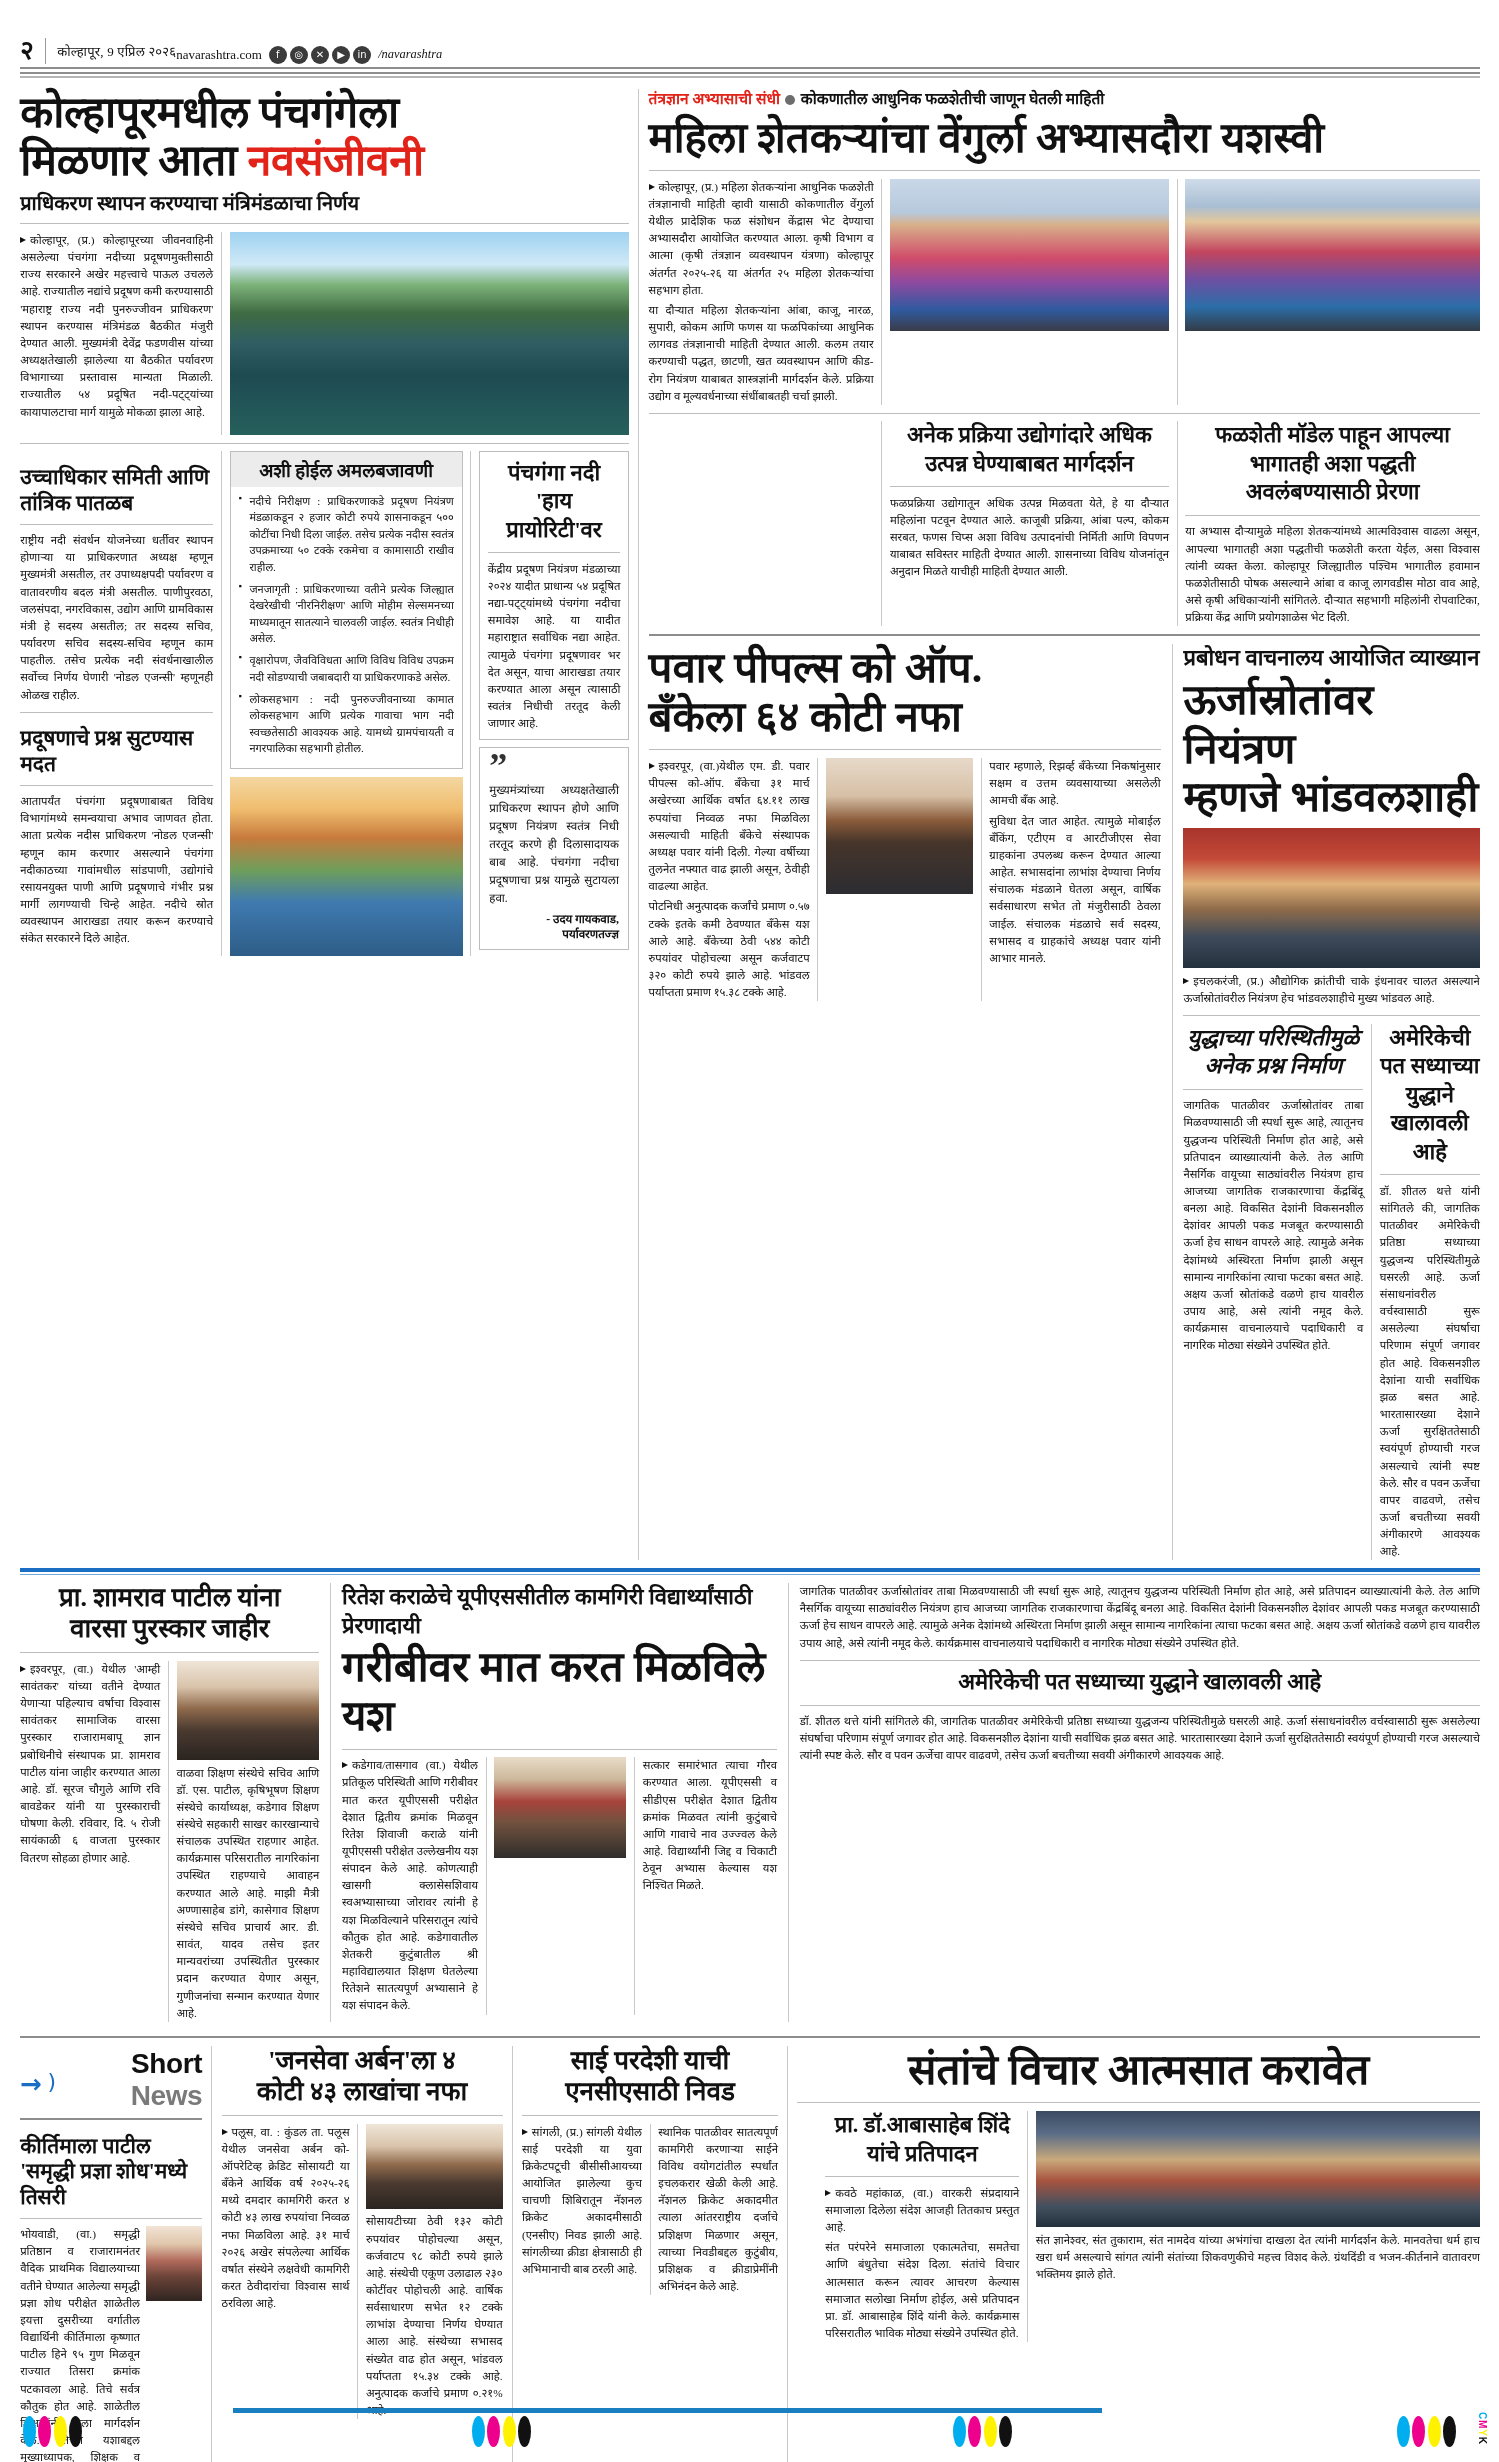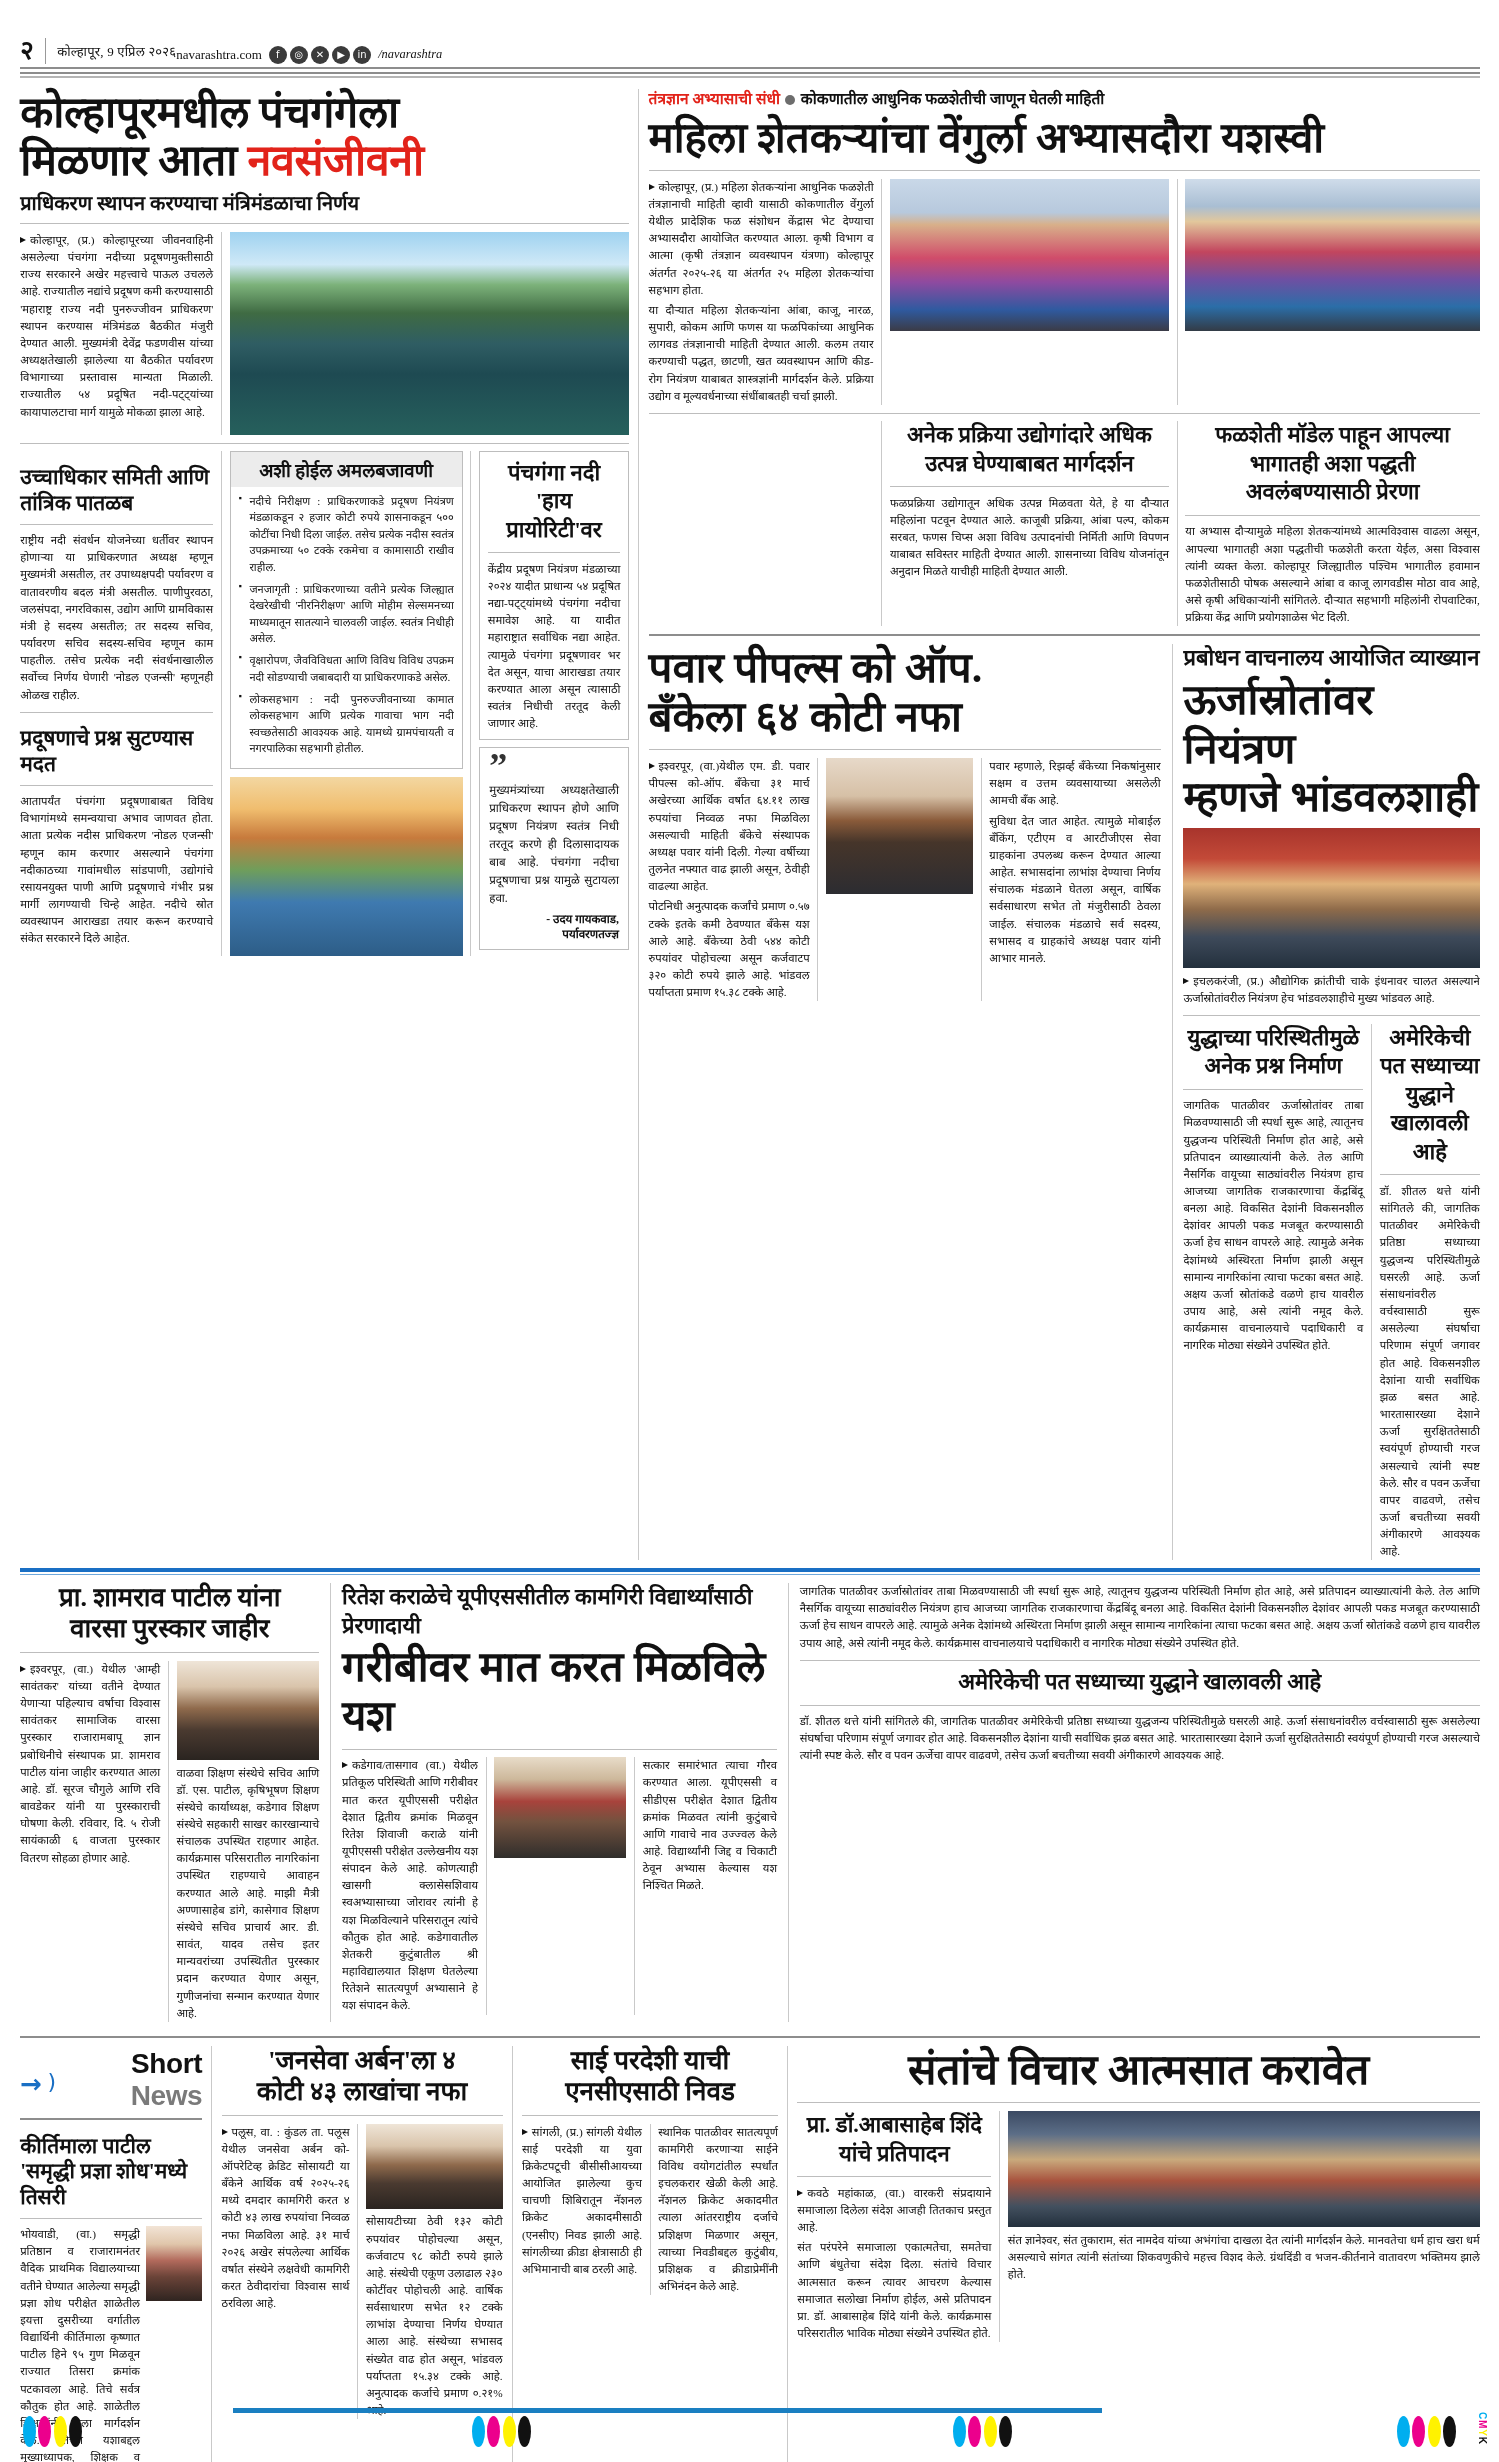--- a/index.html
+++ b/index.html
@@ -309,21 +309,21 @@
           <div class="deck">प्रबोधन वाचनालय आयोजित व्याख्यान</div>
           <h2 class="head-lg" style="margin-top:3.1px;">
             <span>ऊर्जास्रोतांवर नियंत्रण</span><br>
             <span>म्हणजे भांडवलशाही</span>
           </h2>
           <div class="photo ph-stage" style="height:140px;margin-top:6.2px;"></div>
           <p class="body" style="margin-top:4.7px;"><span class="tri"></span><span>इचलकरंजी, (प्र.) औद्योगिक क्रांतीची चाके इंधनावर चालत असल्याने ऊर्जास्रोतांवरील नियंत्रण हेच भांडवलशाहीचे मुख्य भांडवल आहे.</span></p>
           <div class="hrule"></div>
           <div class="cols">
             <div style="width:180px;">
-              <div class="deck" style="text-align:center;">युद्धाच्या परिस्थितीमुळे अनेक प्रश्न निर्माण</div>
+              <div class="deck" style="text-align:center;font-style:italic;">युद्धाच्या परिस्थितीमुळे अनेक प्रश्न निर्माण</div>
               <div class="hrule"></div>
               <p class="body">जागतिक पातळीवर ऊर्जास्रोतांवर ताबा मिळवण्यासाठी जी स्पर्धा सुरू आहे, त्यातूनच युद्धजन्य परिस्थिती निर्माण होत आहे, असे प्रतिपादन व्याख्यात्यांनी केले. तेल आणि नैसर्गिक वायूच्या साठ्यांवरील नियंत्रण हाच आजच्या जागतिक राजकारणाचा केंद्रबिंदू बनला आहे. विकसित देशांनी विकसनशील देशांवर आपली पकड मजबूत करण्यासाठी ऊर्जा हेच साधन वापरले आहे. त्यामुळे अनेक देशांमध्ये अस्थिरता निर्माण झाली असून सामान्य नागरिकांना त्याचा फटका बसत आहे. अक्षय ऊर्जा स्रोतांकडे वळणे हाच यावरील उपाय आहे, असे त्यांनी नमूद केले. कार्यक्रमास वाचनालयाचे पदाधिकारी व नागरिक मोठ्या संख्येने उपस्थित होते.</p>
             </div>
             <div class="vline"></div>
             <div style="flex:1;">
               <div class="deck" style="text-align:center;">अमेरिकेची पत सध्याच्या युद्धाने खालावली आहे</div>
               <div class="hrule"></div>
               <p class="body">डॉ. शीतल थत्ते यांनी सांगितले की, जागतिक पातळीवर अमेरिकेची प्रतिष्ठा सध्याच्या युद्धजन्य परिस्थितीमुळे घसरली आहे. ऊर्जा संसाधनांवरील वर्चस्वासाठी सुरू असलेल्या संघर्षाचा परिणाम संपूर्ण जगावर होत आहे. विकसनशील देशांना याची सर्वाधिक झळ बसत आहे. भारतासारख्या देशाने ऊर्जा सुरक्षिततेसाठी स्वयंपूर्ण होण्याची गरज असल्याचे त्यांनी स्पष्ट केले. सौर व पवन ऊर्जेचा वापर वाढवणे, तसेच ऊर्जा बचतीच्या सवयी अंगीकारणे आवश्यक आहे.</p>
             </div>
           </div>
@@ -455,21 +455,21 @@
           </div>
         </div>
       </div>
 
       <div class="vline" style="margin:0 9.3px;"></div>
 
       <div style="flex:1;">
         <h2 class="head-lg" style="text-align:center;">संतांचे विचार आत्मसात करावेत</h2>
         <div class="hrule"></div>
         <div class="cols">
-          <div style="width:194px;">
+          <div style="width:194px;margin-left:28px;">
             <div class="deck" style="text-align:center;">
               <span>प्रा. डॉ.आबासाहेब शिंदे</span><br>
               <span>यांचे प्रतिपादन</span>
             </div>
             <div class="hrule"></div>
             <p class="body"><span class="tri"></span><span>कवठे महांकाळ, (वा.) वारकरी संप्रदायाने समाजाला दिलेला संदेश आजही तितकाच प्रस्तुत आहे.</span></p>
             <p class="body">संत परंपरेने समाजाला एकात्मतेचा, समतेचा आणि बंधुतेचा संदेश दिला. संतांचे विचार आत्मसात करून त्यावर आचरण केल्यास समाजात सलोखा निर्माण होईल, असे प्रतिपादन प्रा. डॉ. आबासाहेब शिंदे यांनी केले. कार्यक्रमास परिसरातील भाविक मोठ्या संख्येने उपस्थित होते.</p>
           </div>
           <div class="vline"></div>
           <div style="flex:1;">

